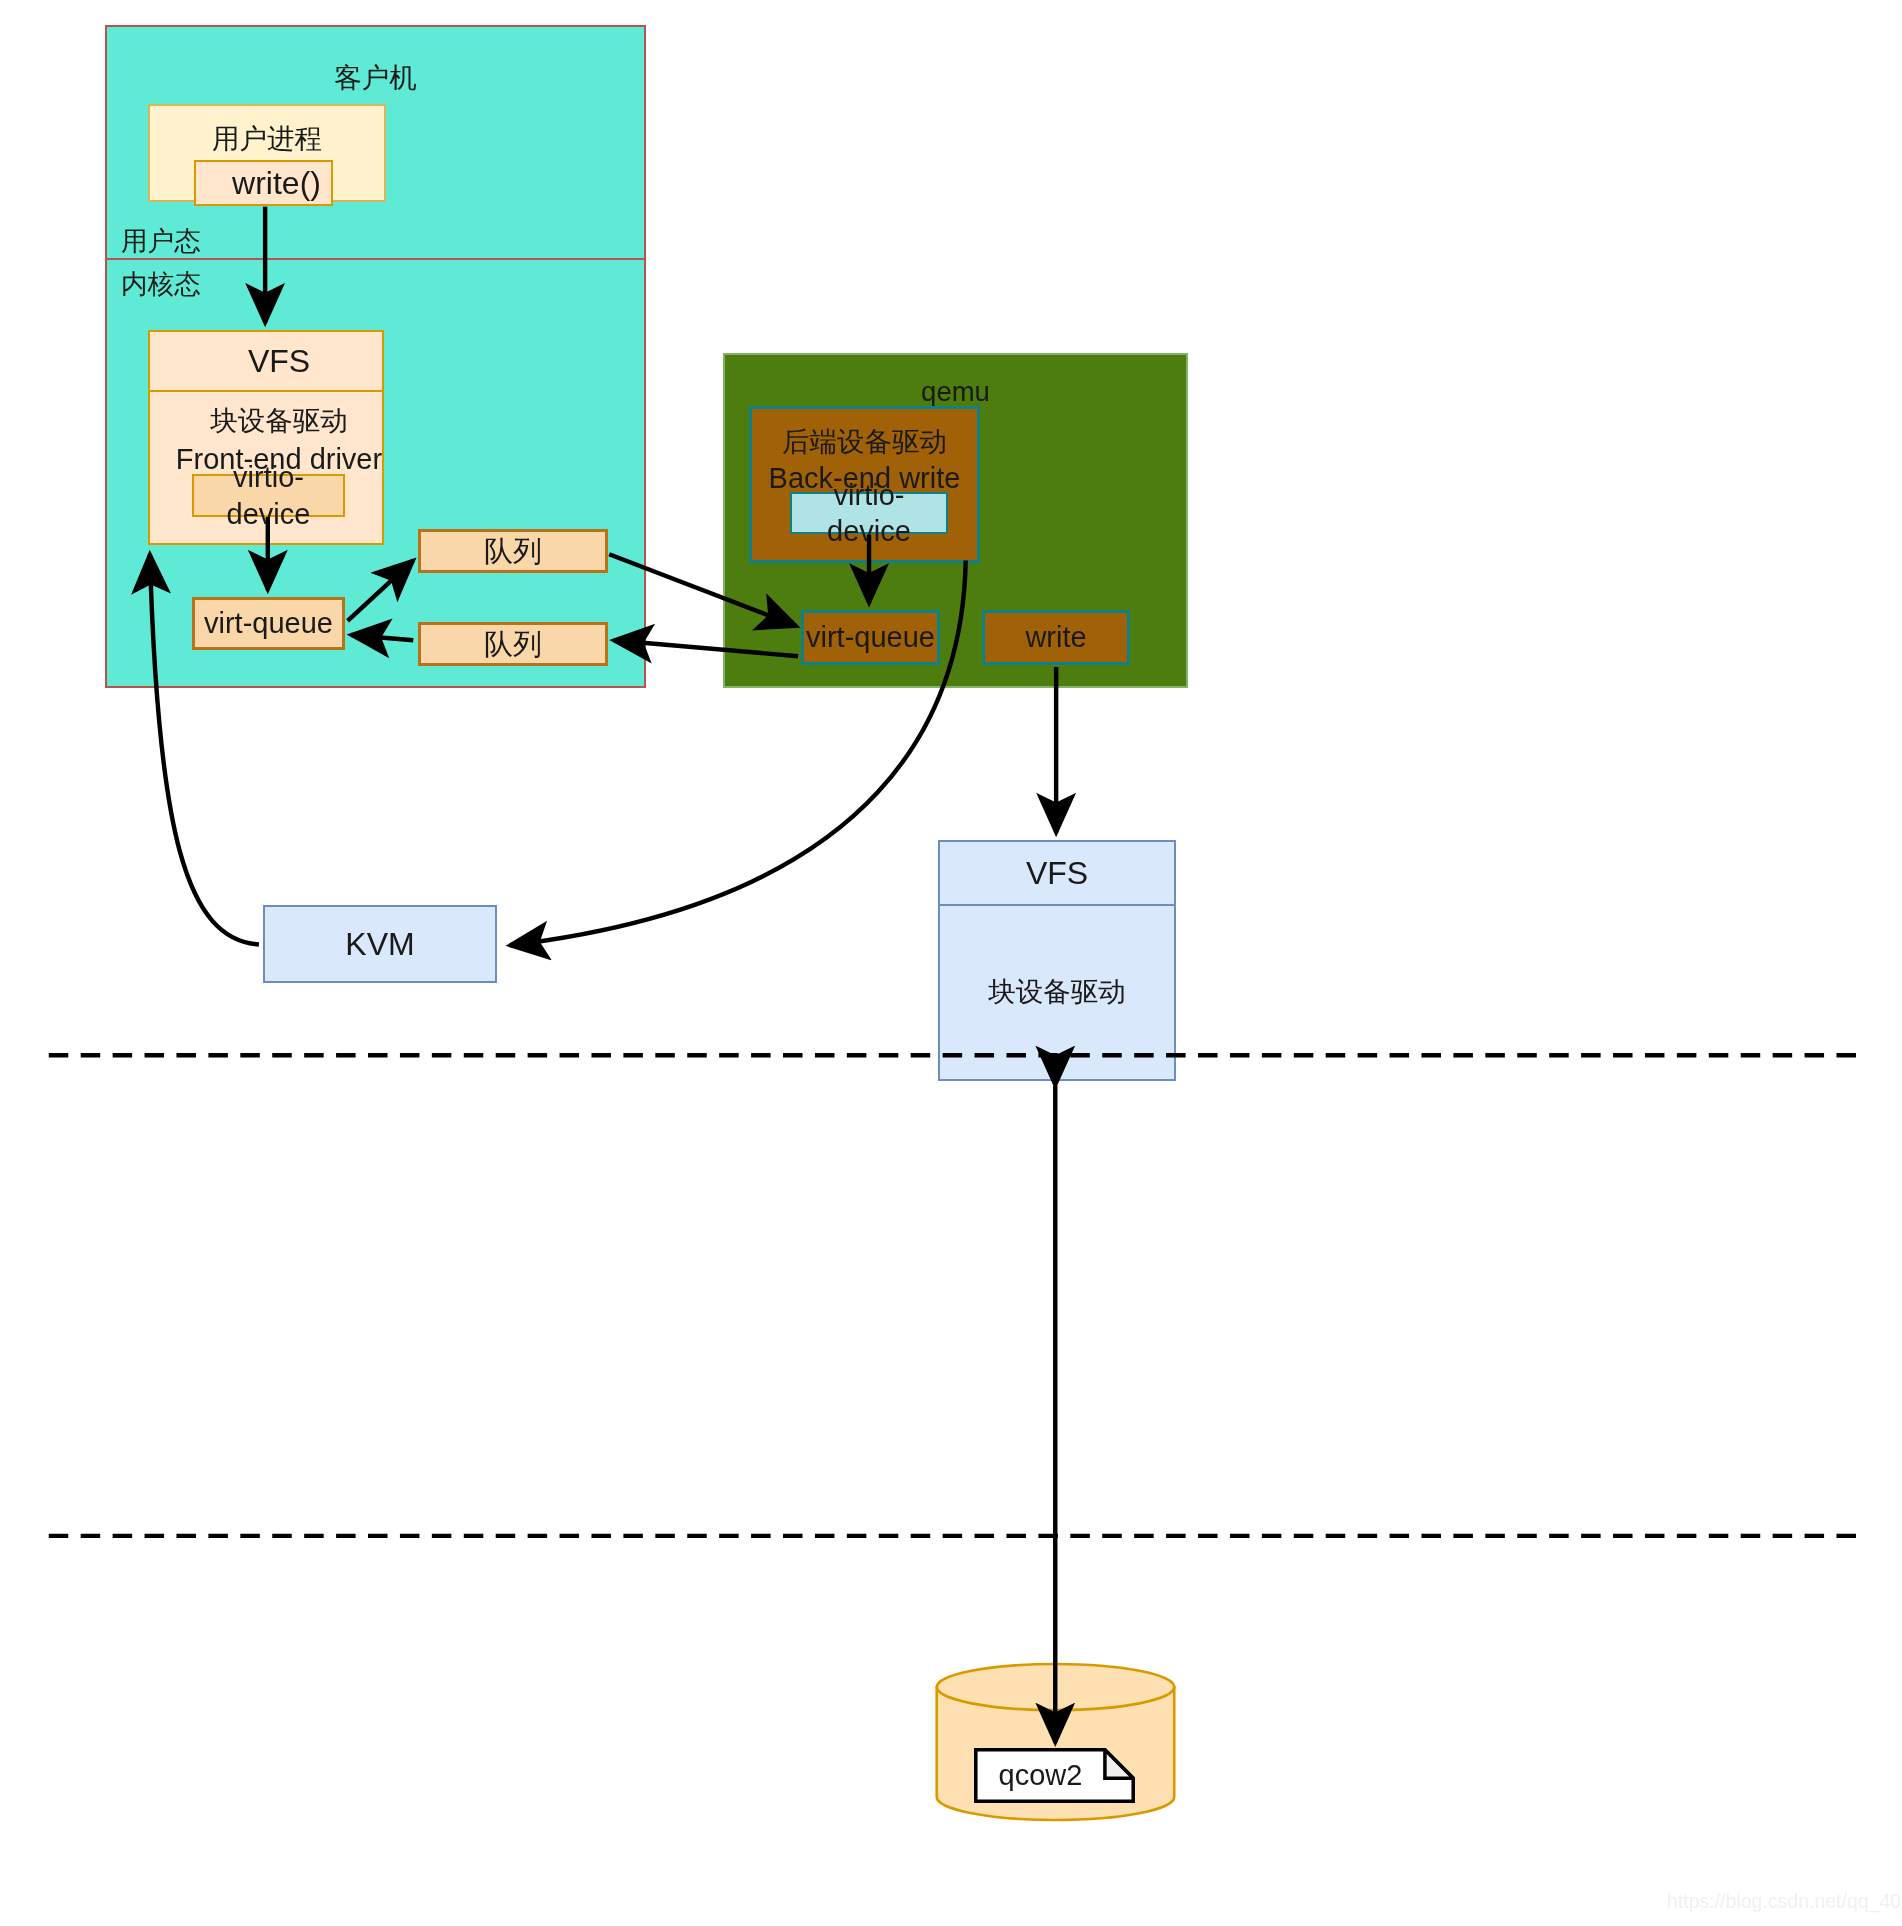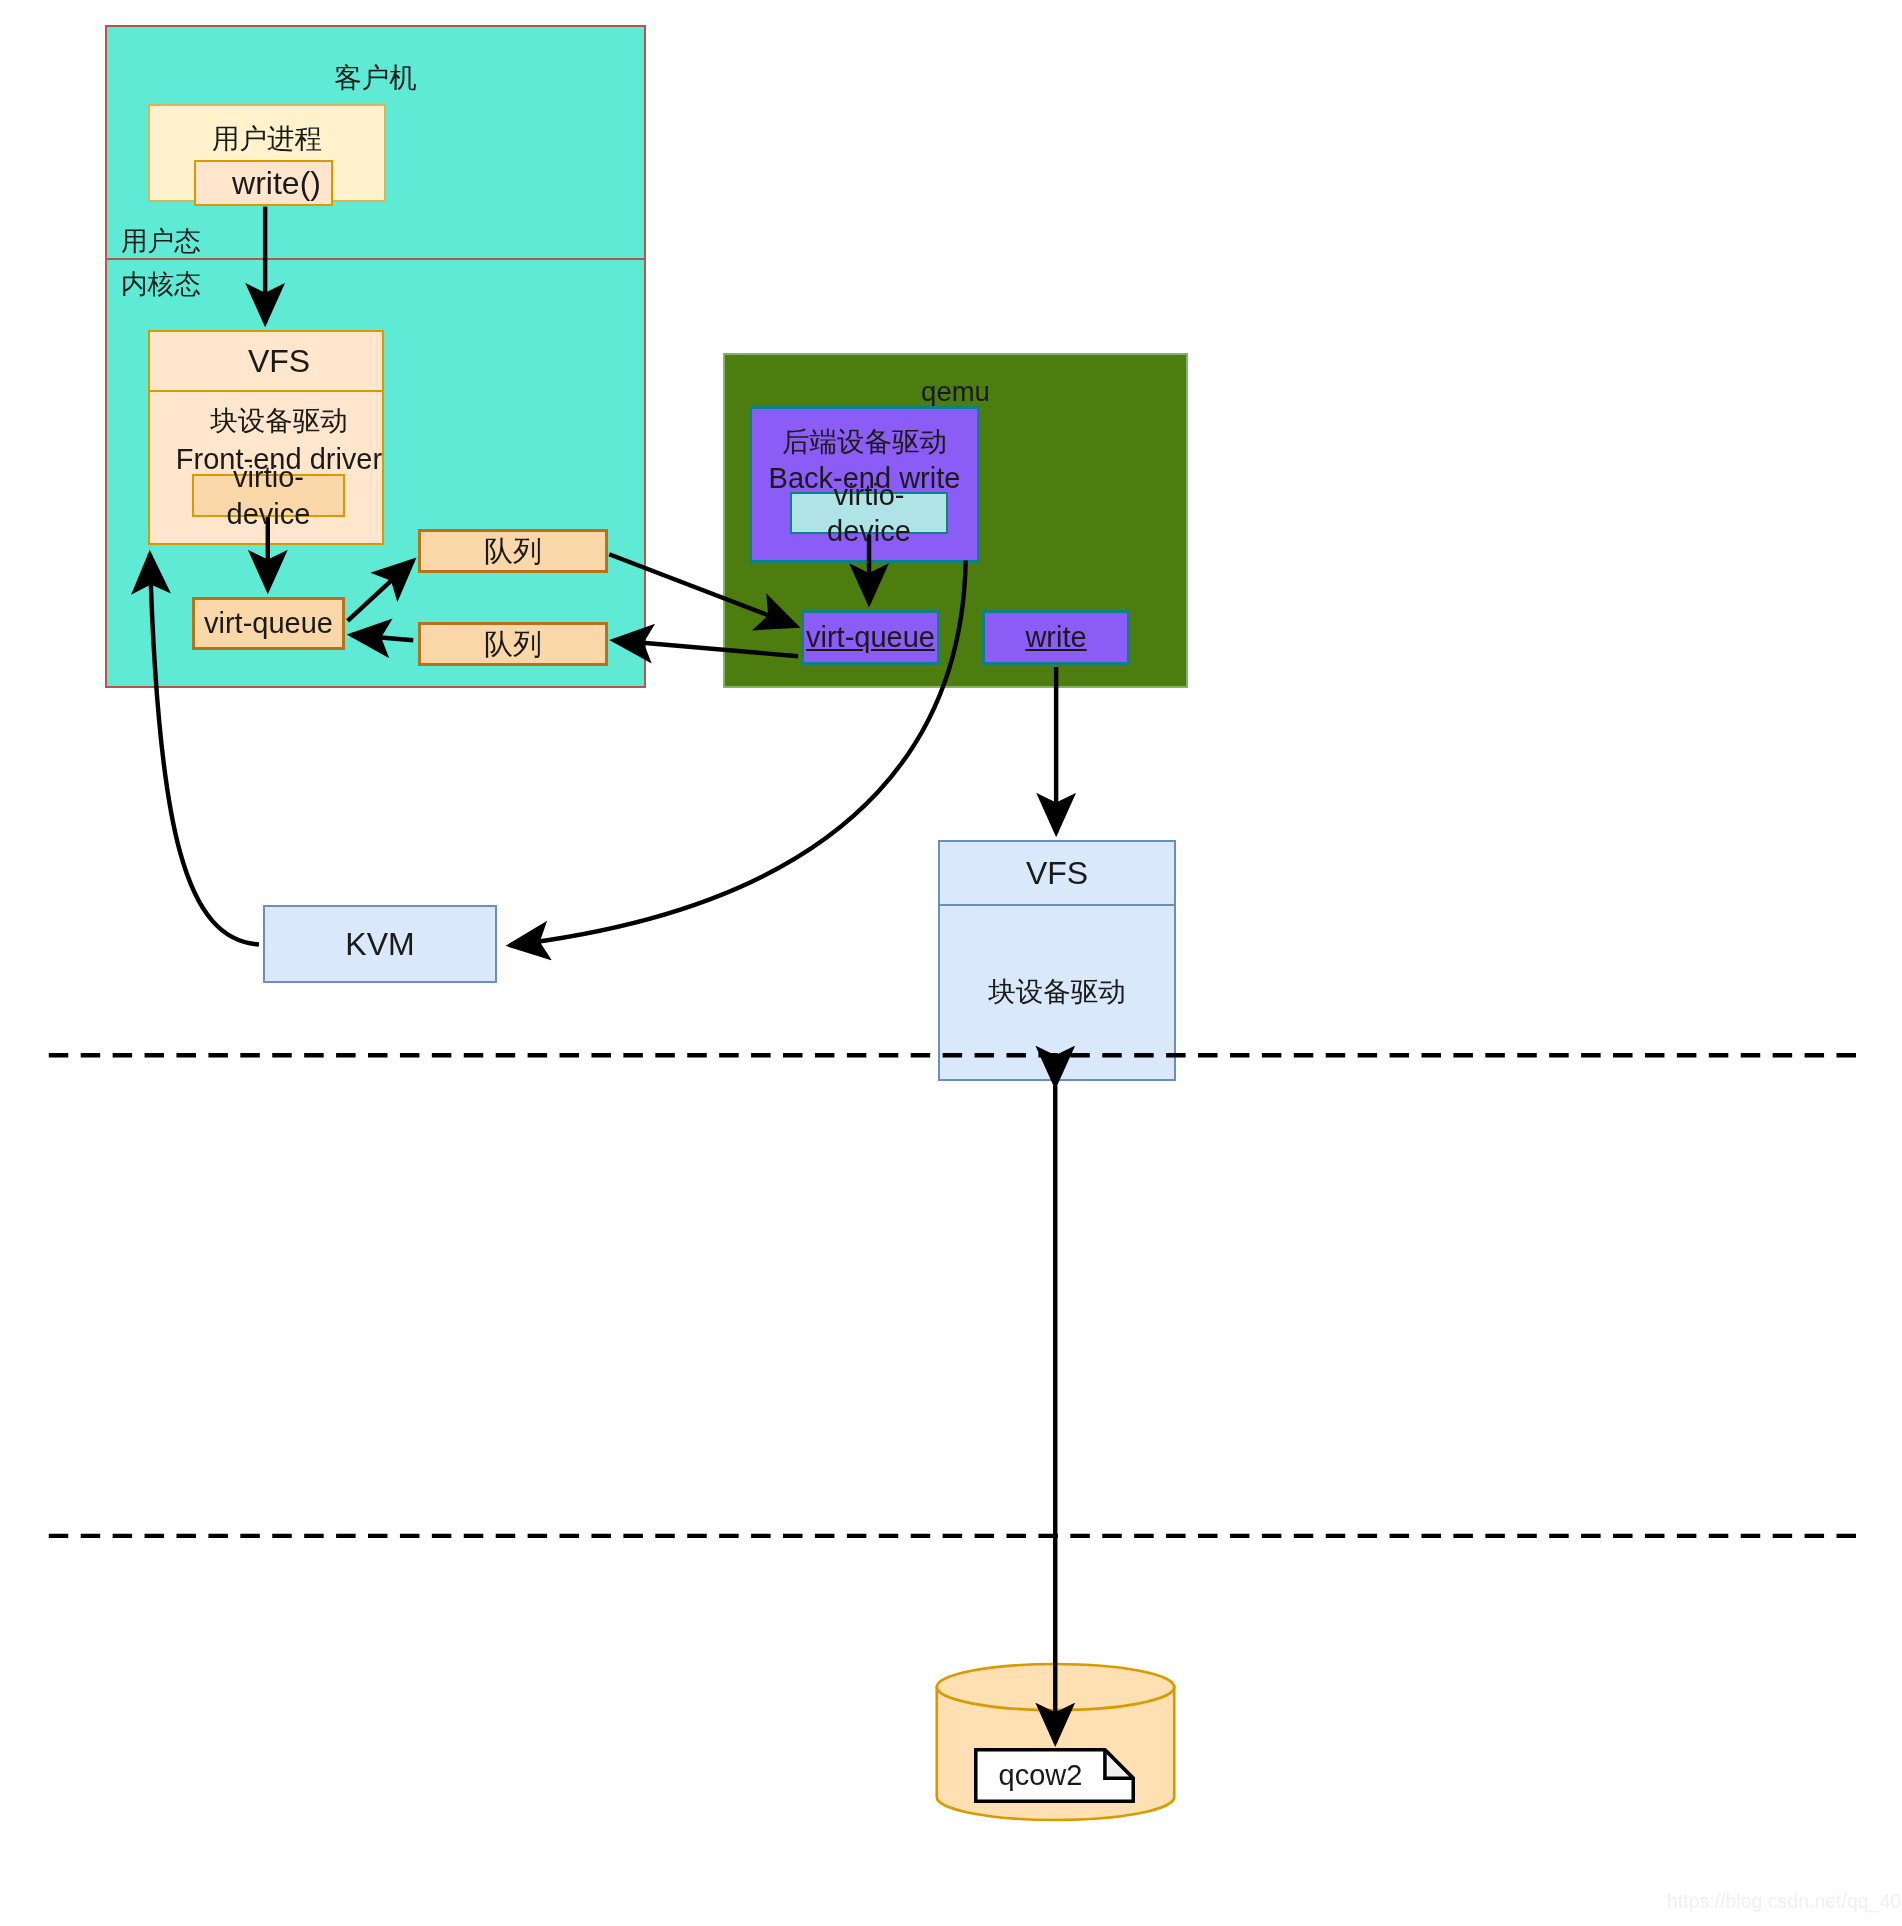--- a/index.html
+++ b/index.html
@@ -62,23 +62,22 @@
   .orange-mid {
     background: #fad7a8;
     border: 2.7px solid #d79b00;
   }
   
   .qemu-outer {
     background: #4d7c0f;
     border: 2.7px solid #82b366;
   }
   .teal {
-    background: #8b5cf6;
+    background: #a16207;
     border: 3.5px solid #0e8088;
-    text-decoration: underline;
   }
   .teal-thin {
     background: #b0e3e6;
     border: 2.7px solid #0e8088;
   }
   
   .blue {
     background: #dae8fc;
     border: 2.7px solid #6c8ebf;
   }

